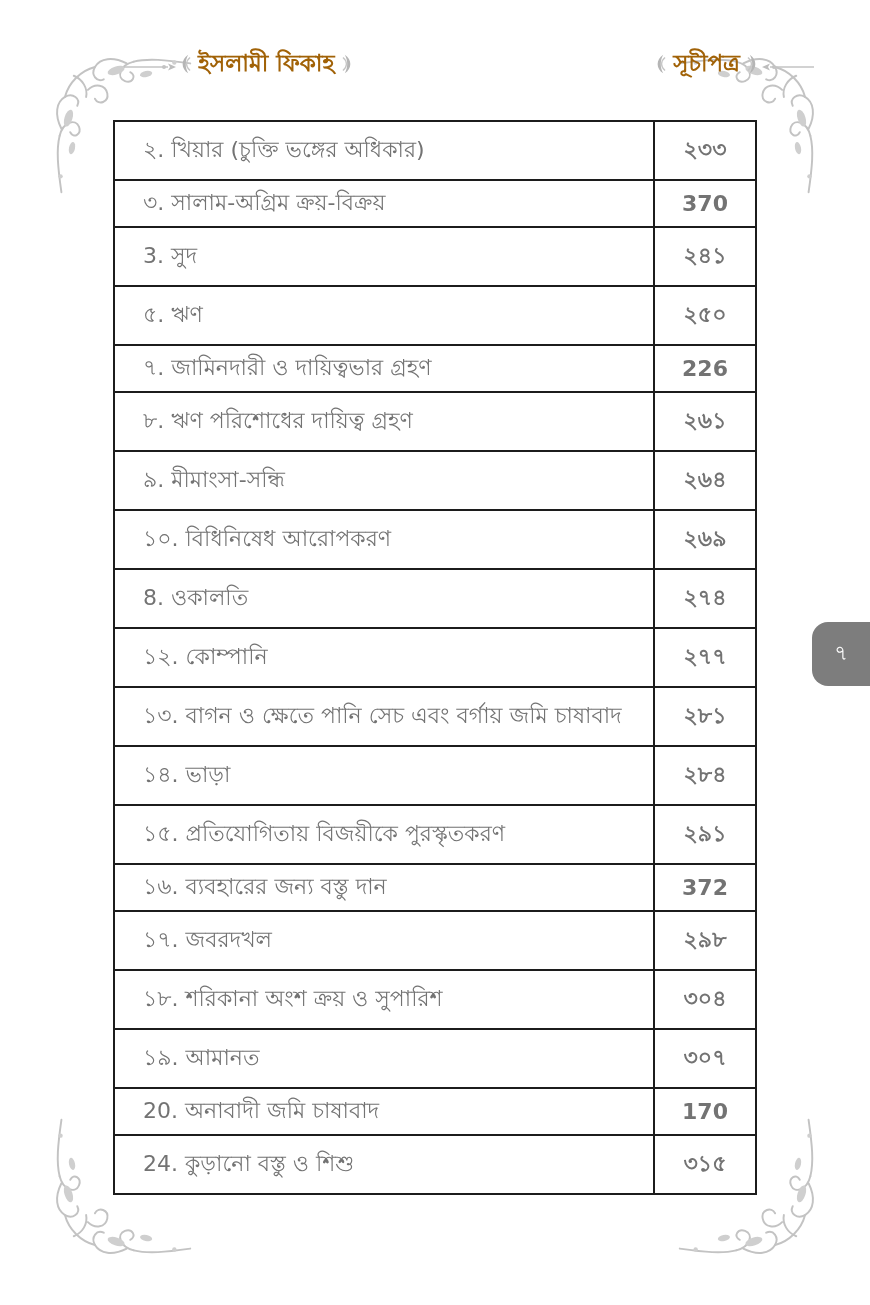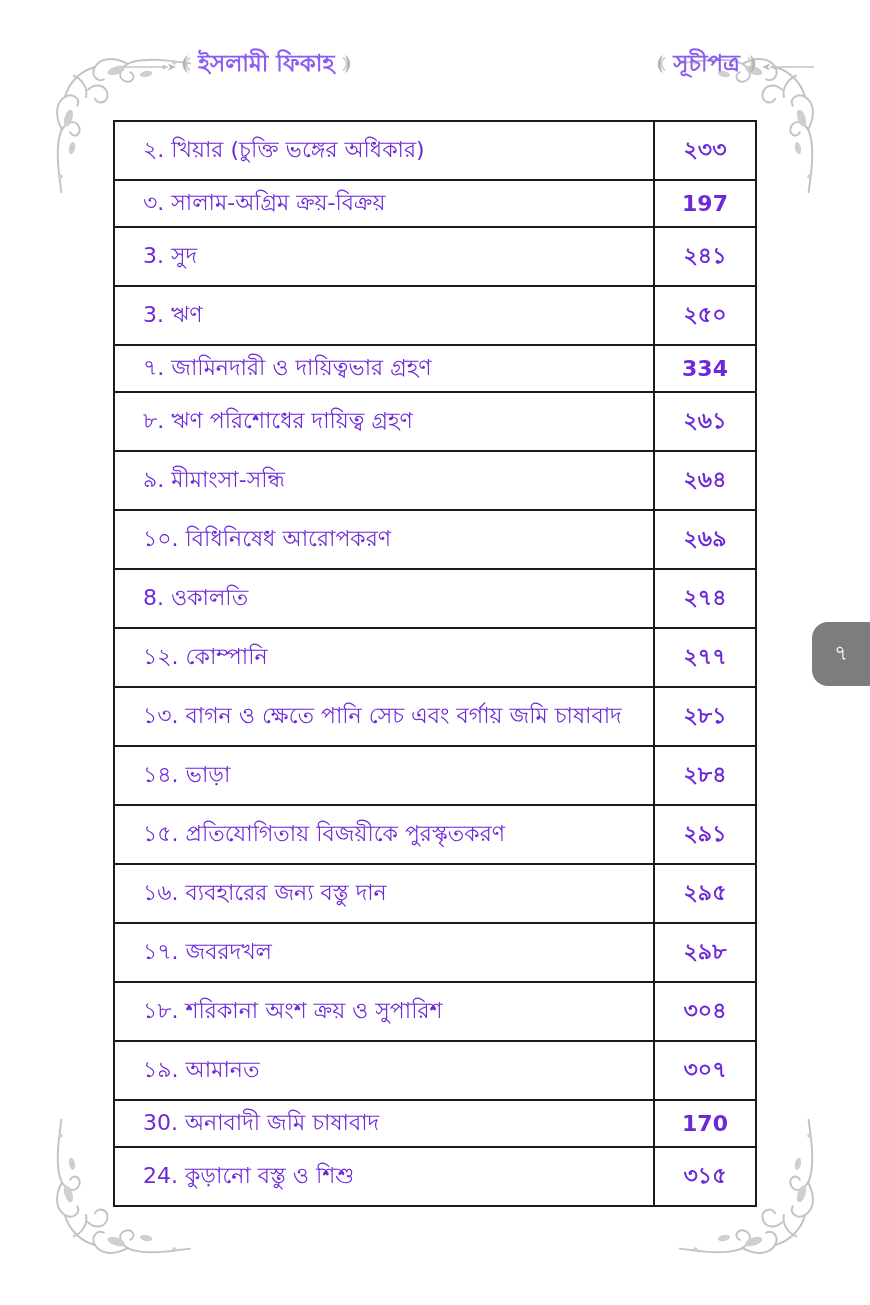--- a/index.html
+++ b/index.html
@@ -14,37 +14,37 @@
   
   .corner{position:absolute;width:150px;height:150px;pointer-events:none;}
   .corner.tl{left:42px;top:44px;}
   .corner.tr{right:42px;top:44px;transform:scaleX(-1);}
   .corner.bl{left:42px;top:1118px;transform:scaleY(-1);}
   .corner.br{right:42px;top:1118px;transform:scale(-1,-1);}
 
   
   .header-label{
     position:absolute;top:48px;height:32px;display:flex;align-items:center;gap:7px;
-    font-weight:bold;font-size:23px;color:#8b5cf6;white-space:nowrap;
+    font-weight:bold;font-size:23px;color:#a16207;white-space:nowrap;
   }
   .header-label.left{left:178px;}
   .header-label.right{right:110px;font-family:Liberation Mono, monospace;}
   .leaf{width:13px;height:22px;flex:0 0 auto;}
   .decor-line{position:absolute;top:62px;height:10px;width:52px;}
   .decor-line.left{left:124px;}
   .decor-line.right{right:56px;}
 
   
   .toc{
     position:absolute;left:113px;top:120px;width:644px;height:1063px;
     border-collapse:collapse;table-layout:fixed;
   }
   .toc td{
     border:2px solid #1c1c1c;
-    font-size:22px;color:#6d28d9;
+    font-size:22px;color:#737373;
     vertical-align:middle;
     margin-left:9px;
   }
   .toc td.title{padding-left:28px;}
   .toc td.pageno{width:92px;text-align:center;padding:10px 4px;font-weight:bold;}
 
   
   .side-tab{
     position:absolute;top:622px;right:-14px;width:72px;height:64px;
     background:#7d7d7d;border-radius:16px;
@@ -143,33 +143,33 @@
   </div>
 
   <table class="toc">
     <tbody>
         <tr>
       <td class="title">২. খিয়ার (চুক্তি ভঙ্গের অধিকার)</td>
       <td class="pageno">২৩৩</td>
     </tr>
         <tr>
       <td class="title">৩. সালাম-অগ্রিম ক্রয়-বিক্রয়</td>
-      <td class="pageno">197</td>
+      <td class="pageno">370</td>
     </tr>
         <tr>
       <td class="title">3. সুদ</td>
       <td class="pageno">২৪১</td>
     </tr>
         <tr>
-      <td class="title">3. ঋণ</td>
+      <td class="title">৫. ঋণ</td>
       <td class="pageno">২৫০</td>
     </tr>
         <tr>
       <td class="title">৭. জামিনদারী ও দায়িত্বভার গ্রহণ</td>
-      <td class="pageno">334</td>
+      <td class="pageno">226</td>
     </tr>
         <tr>
       <td class="title">৮. ঋণ পরিশোধের দায়িত্ব গ্রহণ</td>
       <td class="pageno">২৬১</td>
     </tr>
         <tr>
       <td class="title">৯. মীমাংসা-সন্ধি</td>
       <td class="pageno">২৬৪</td>
     </tr>
         <tr>
@@ -191,36 +191,36 @@
         <tr>
       <td class="title">১৪. ভাড়া</td>
       <td class="pageno">২৮৪</td>
     </tr>
         <tr>
       <td class="title">১৫. প্রতিযোগিতায় বিজয়ীকে পুরস্কৃতকরণ</td>
       <td class="pageno">২৯১</td>
     </tr>
         <tr>
       <td class="title">১৬. ব্যবহারের জন্য বস্তু দান</td>
-      <td class="pageno">২৯৫</td>
+      <td class="pageno">372</td>
     </tr>
         <tr>
       <td class="title">১৭. জবরদখল</td>
       <td class="pageno">২৯৮</td>
     </tr>
         <tr>
       <td class="title">১৮. শরিকানা অংশ ক্রয় ও সুপারিশ</td>
       <td class="pageno">৩০৪</td>
     </tr>
         <tr>
       <td class="title">১৯. আমানত</td>
       <td class="pageno">৩০৭</td>
     </tr>
         <tr>
-      <td class="title">30. অনাবাদী জমি চাষাবাদ</td>
+      <td class="title">20. অনাবাদী জমি চাষাবাদ</td>
       <td class="pageno">170</td>
     </tr>
         <tr>
       <td class="title">24. কুড়ানো বস্তু ও শিশু</td>
       <td class="pageno">৩১৫</td>
     </tr>
       </tbody>
   </table>
 
   <div class="side-tab">

